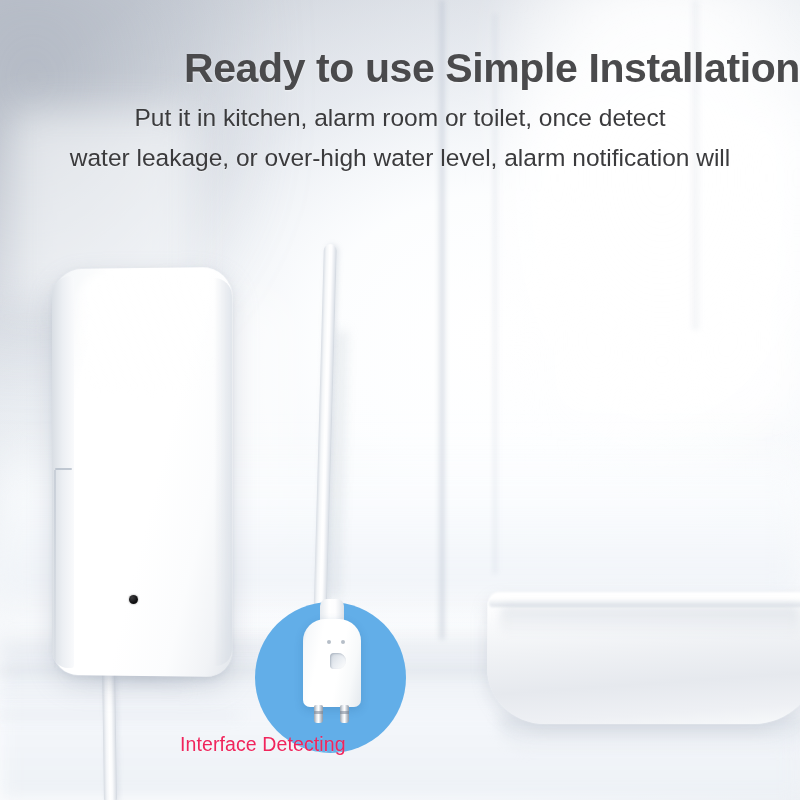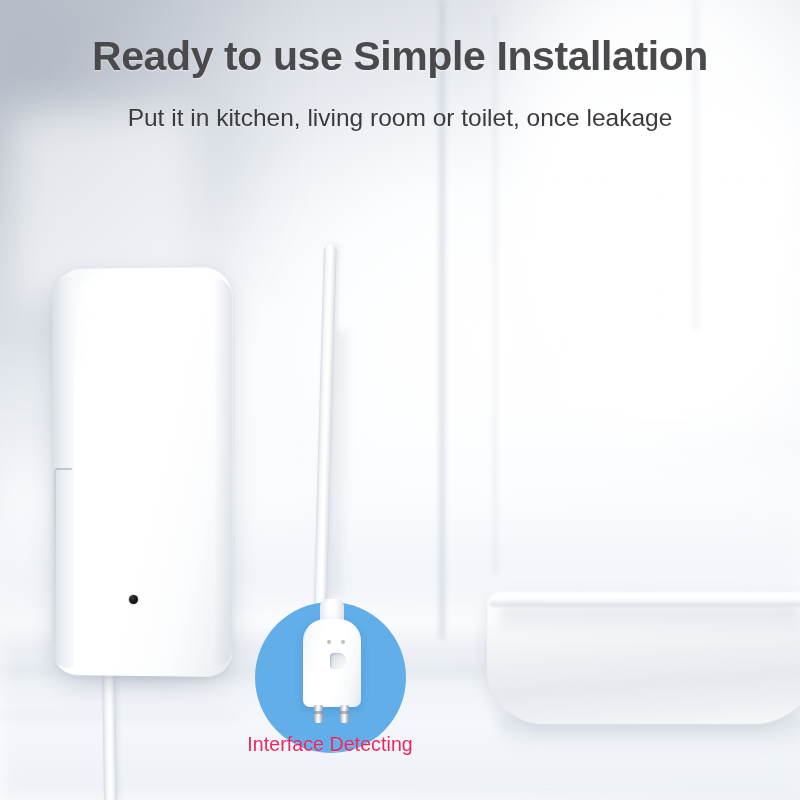--- a/index.html
+++ b/index.html
@@ -335,43 +335,43 @@
     position:absolute; top:92px;
     width:9px; height:3px;
     background:rgba(120,132,148,0.55);
   }
   .probe-pin-band.p1 { left:11px; }
   .probe-pin-band.p2 { left:37px; }
 
   
   .headline {
     position:absolute;
-    left:0; top:33px; width:800px;
-    text-align:center;
+    left:0; top:45px; width:800px;
+    text-align:right;
     font-size:41px;
     font-weight:bold;
     letter-spacing:-0.4px;
     color:#4a4a4c;
     text-shadow:0 1px 2px rgba(255,255,255,0.55);
   }
   .body-copy {
     position:absolute;
     left:34px; top:98px; width:732px;
     text-align:center;
     font-size:24.5px;
     line-height:40px;
     color:#3b3b3d;
     text-shadow:0 1px 1px rgba(255,255,255,0.42);
   }
   .body-copy .ln { display:block; white-space:nowrap; }
 
   .callout-label {
     position:absolute;
     left:180px; top:733px; width:300px;
-    text-align:center;
+    text-align:left;
     font-size:19.5px;
     letter-spacing:0.1px;
     color:#f0245c;
     text-shadow:0 1px 1px rgba(255,255,255,0.30);
   }
 </style>
 </head>
 <body>
 
 <div id="scene">
@@ -424,16 +424,17 @@
     <div class="probe-pin p2"></div>
     <div class="probe-pin-band p1"></div>
     <div class="probe-pin-band p2"></div>
   </div>
 
   <div class="callout-label">Interface Detecting</div>
 
   <h1 class="headline">Ready to use Simple Installation</h1>
 
   <p class="body-copy">
-    <span class="ln">Put it in kitchen, living room or toilet, once leakage</span>
+    <span class="ln">Put it in kitchen, alarm room or toilet, once detect</span>
+    <span class="ln">water leakage, or over-high water level, alarm notification will</span>
   </p>
 
 </div>
 
 </body></html>

